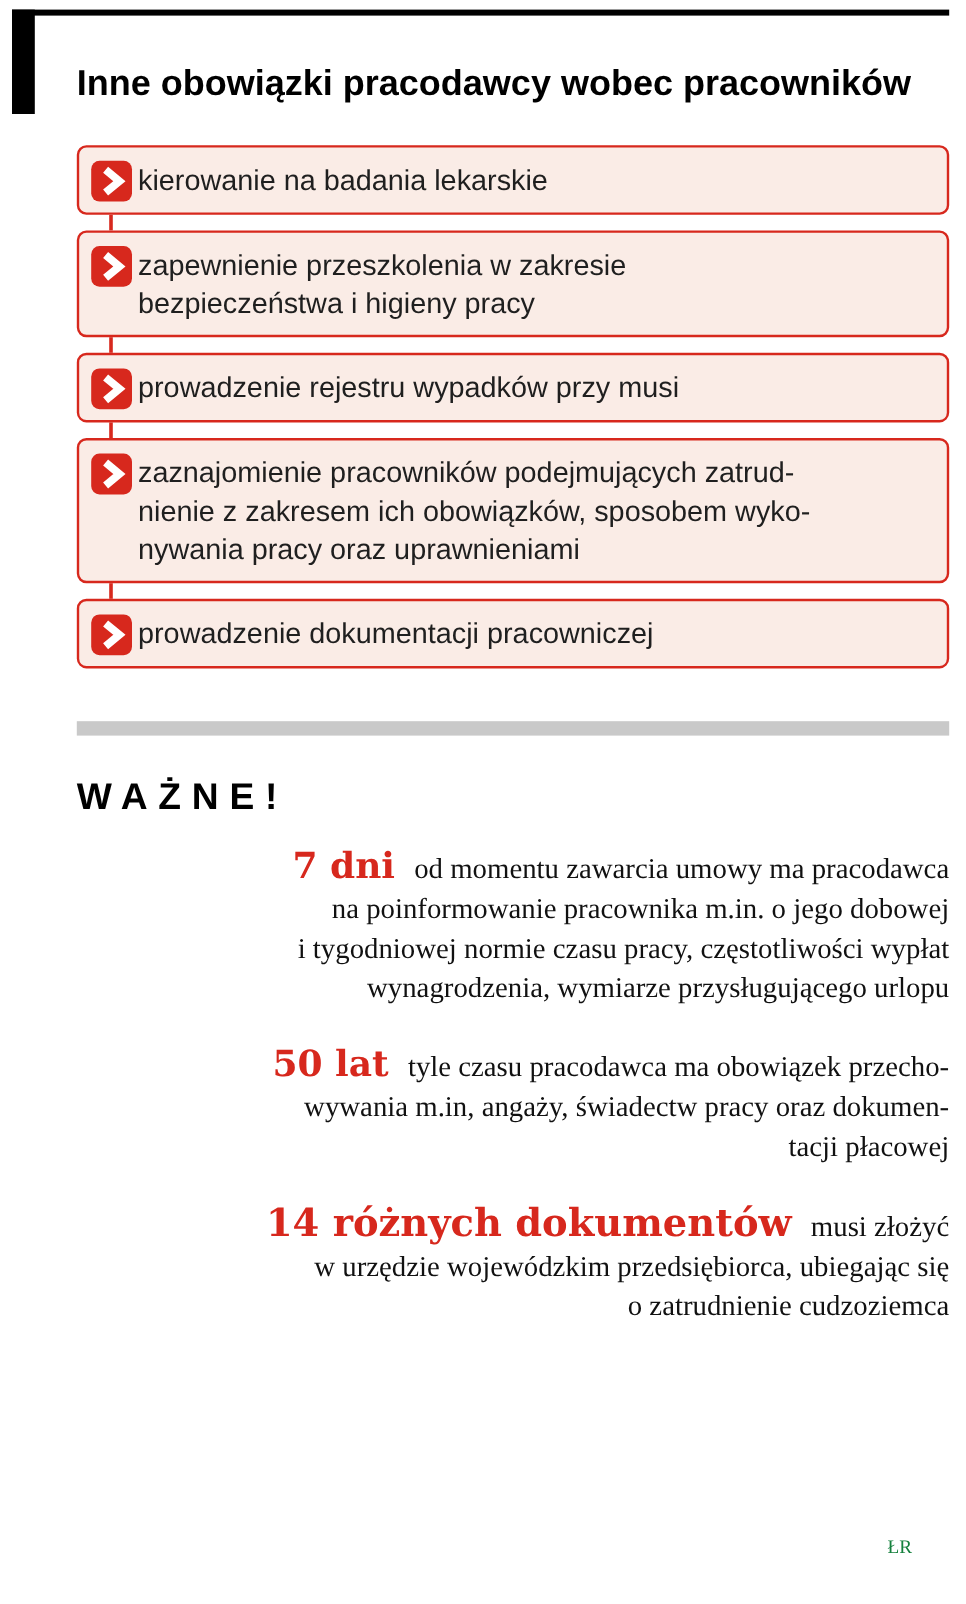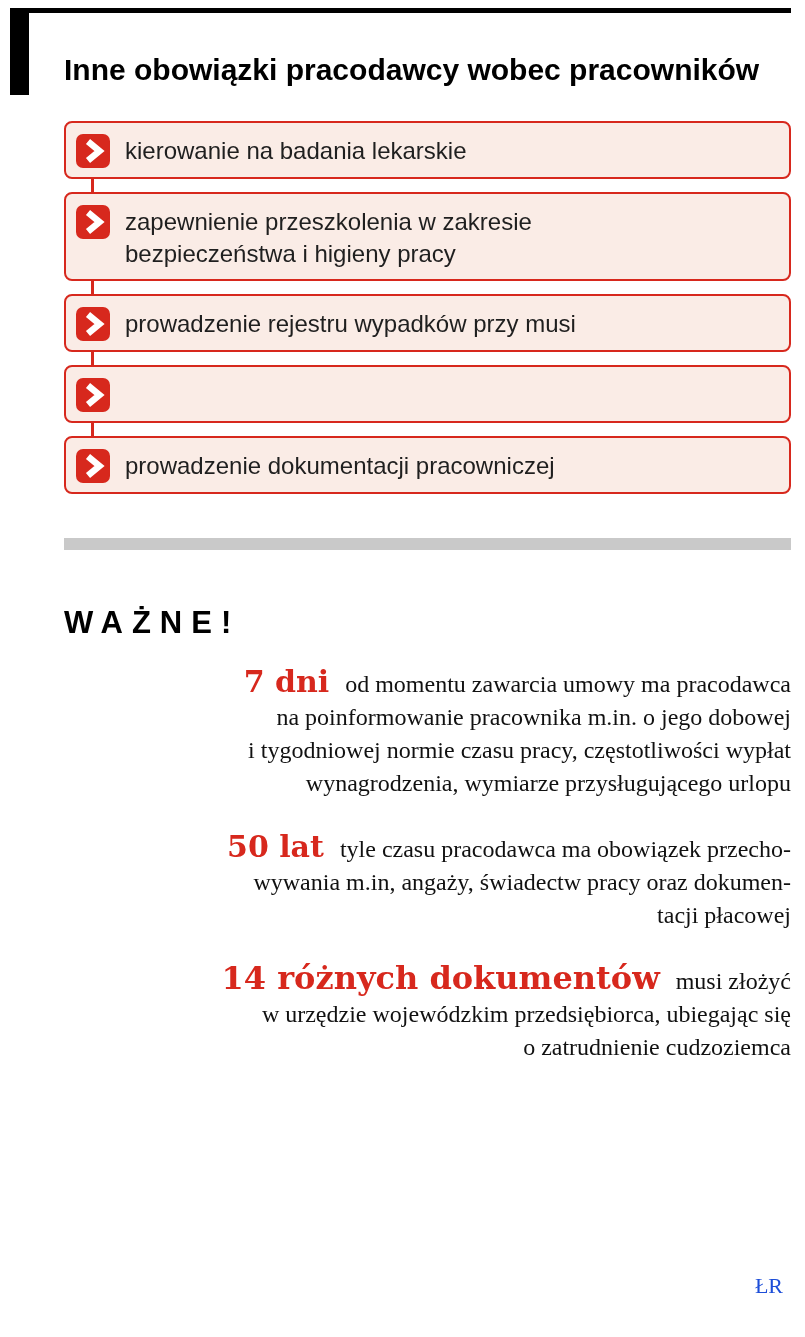--- a/index.html
+++ b/index.html
@@ -28,21 +28,21 @@
     line-height: 35px; margin-bottom: 34px;
     font-family: "Liberation Sans", sans-serif;
   }
   .connector {
     width: 3px; height: 13px;
     background: var(--red, #d7281d);
     margin-left: 27px;
   }
   .item-wrap:first-child .connector { display: none; }
   .item-box {
-    display: flex; align-items: flex-start; gap: 15px;
+    display: flex; align-items: flex-start; gap: 5px;
     background: var(--boxfill, #faece6);
     border: 2px solid var(--red, #d7281d);
     border-radius: 8px;
     padding: 9px 14px 9px 10px;
   }
   .chev {
     flex: 0 0 auto; width: 34px; height: 34px;
     background: var(--red, #d7281d);
     border-radius: 7px;
     display: flex; align-items: center; justify-content: center;
@@ -54,21 +54,21 @@
     white-space: pre-line;
     color: #1f1f1f;
     padding-top: 3px;
   }
   .divider {
     height: 12px; width: 100%;
     background: var(--divider, #c9c9c9);
     margin-top: 44px;
   }
   .important-heading {
-    margin-top: 55px;
+    margin-top: 33px;
     font-size: 31px; font-weight: bold;
     letter-spacing: 9px;
     color: #000;
     font-family: "Liberation Sans", sans-serif;
   }
   .facts { margin-top: 24px; }
   .fact {
     font-family: "Liberation Serif", serif;
     font-size: 24px; line-height: 33px;
     color: #111;
@@ -78,22 +78,22 @@
   .fact-text { white-space: pre-line; }
   .fact-value {
     font-family: "DejaVu Serif", serif;
     font-weight: bold;
     color: var(--red, #d7281d);
     font-size: 30px;
     margin-right: 10px;
   }
   .fact.large .fact-value { font-size: 32px; }
   .credit {
-    position: absolute; right: 22px; bottom: 38px;
-    font-size: 22px; color: #1d4ed8;
+    position: absolute; right: 45px; bottom: 38px;
+    font-size: 16px; color: #15803d;
     font-family: "Liberation Serif", serif;
   }
 </style>
 </head>
 <body>
 
 <div class="page">
   <div class="corner-vbar"></div>
   <div class="top-rule"></div>
 
@@ -139,20 +139,23 @@
   </div>
 
   <div class="item-wrap">
     <div class="connector"></div>
     <div class="item-box">
       <span class="chev">
         <svg viewBox="0 0 34 34" width="34" height="34" aria-hidden="true">
           <polyline points="12,7.5 23.5,17 12,26.5" fill="none" stroke="#ffffff" stroke-width="6.5" stroke-linecap="butt" stroke-linejoin="miter"></polyline>
         </svg>
       </span>
+      <span class="item-text">zaznajomienie pracowników podejmujących zatrud-
+nienie z zakresem ich obowiązków, sposobem wyko-
+nywania pracy oraz uprawnieniami</span>
     </div>
   </div>
 
 
 
   <div class="item-wrap">
     <div class="connector"></div>
     <div class="item-box">
       <span class="chev">
         <svg viewBox="0 0 34 34" width="34" height="34" aria-hidden="true">

